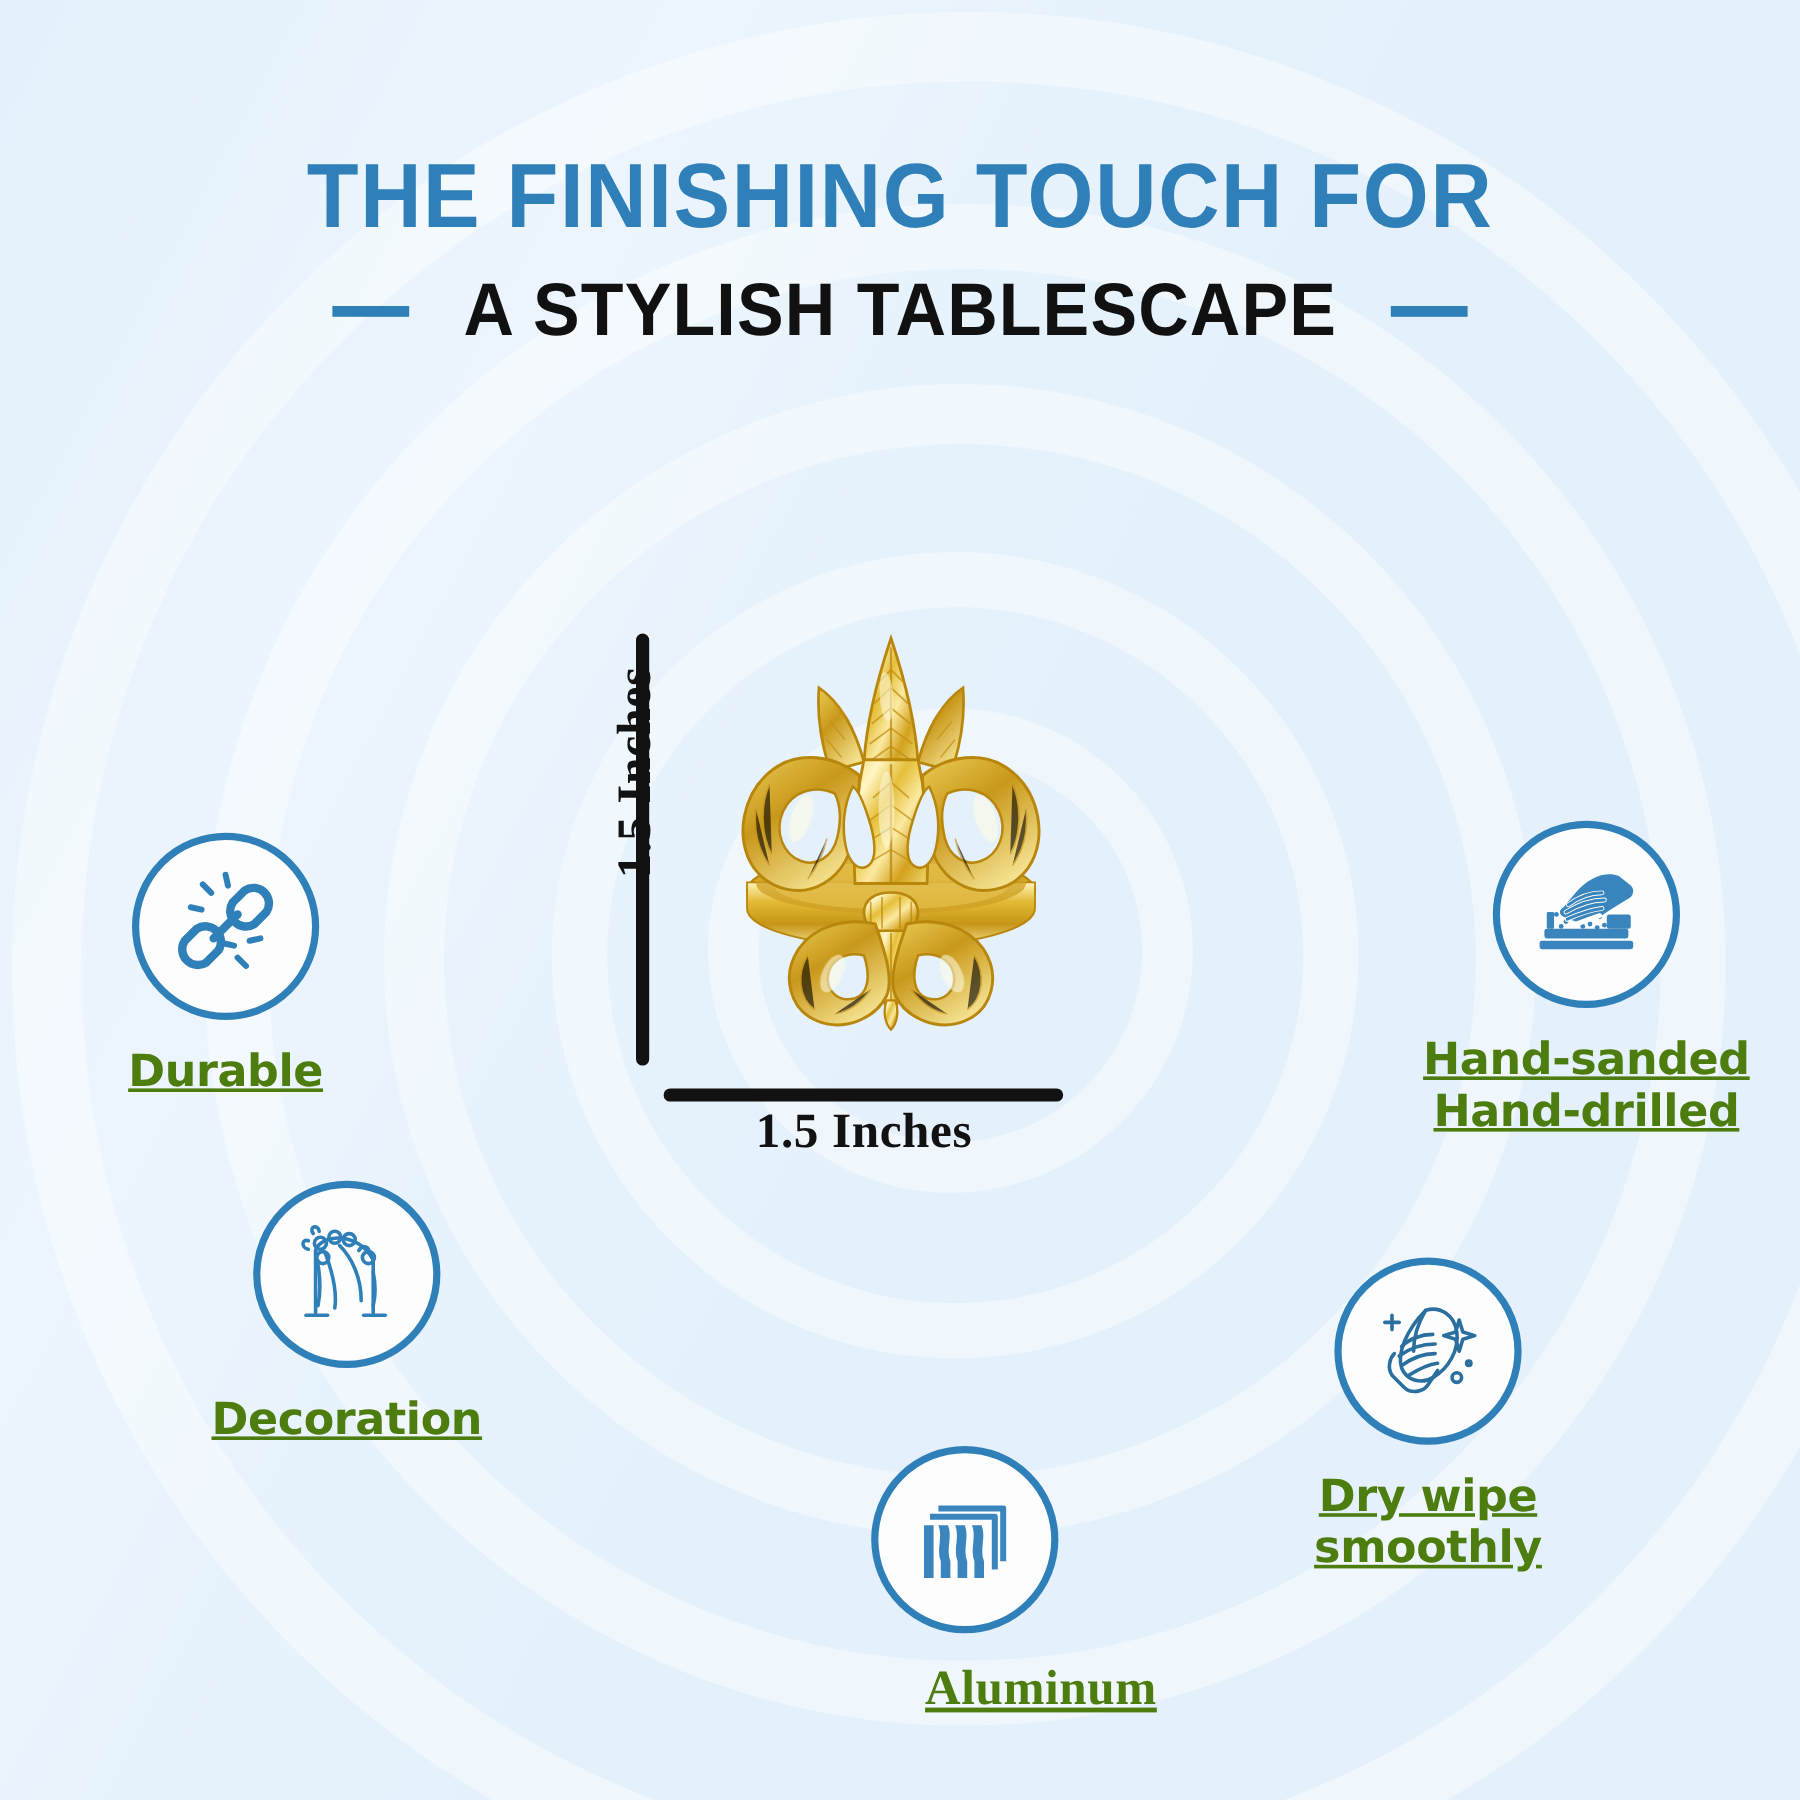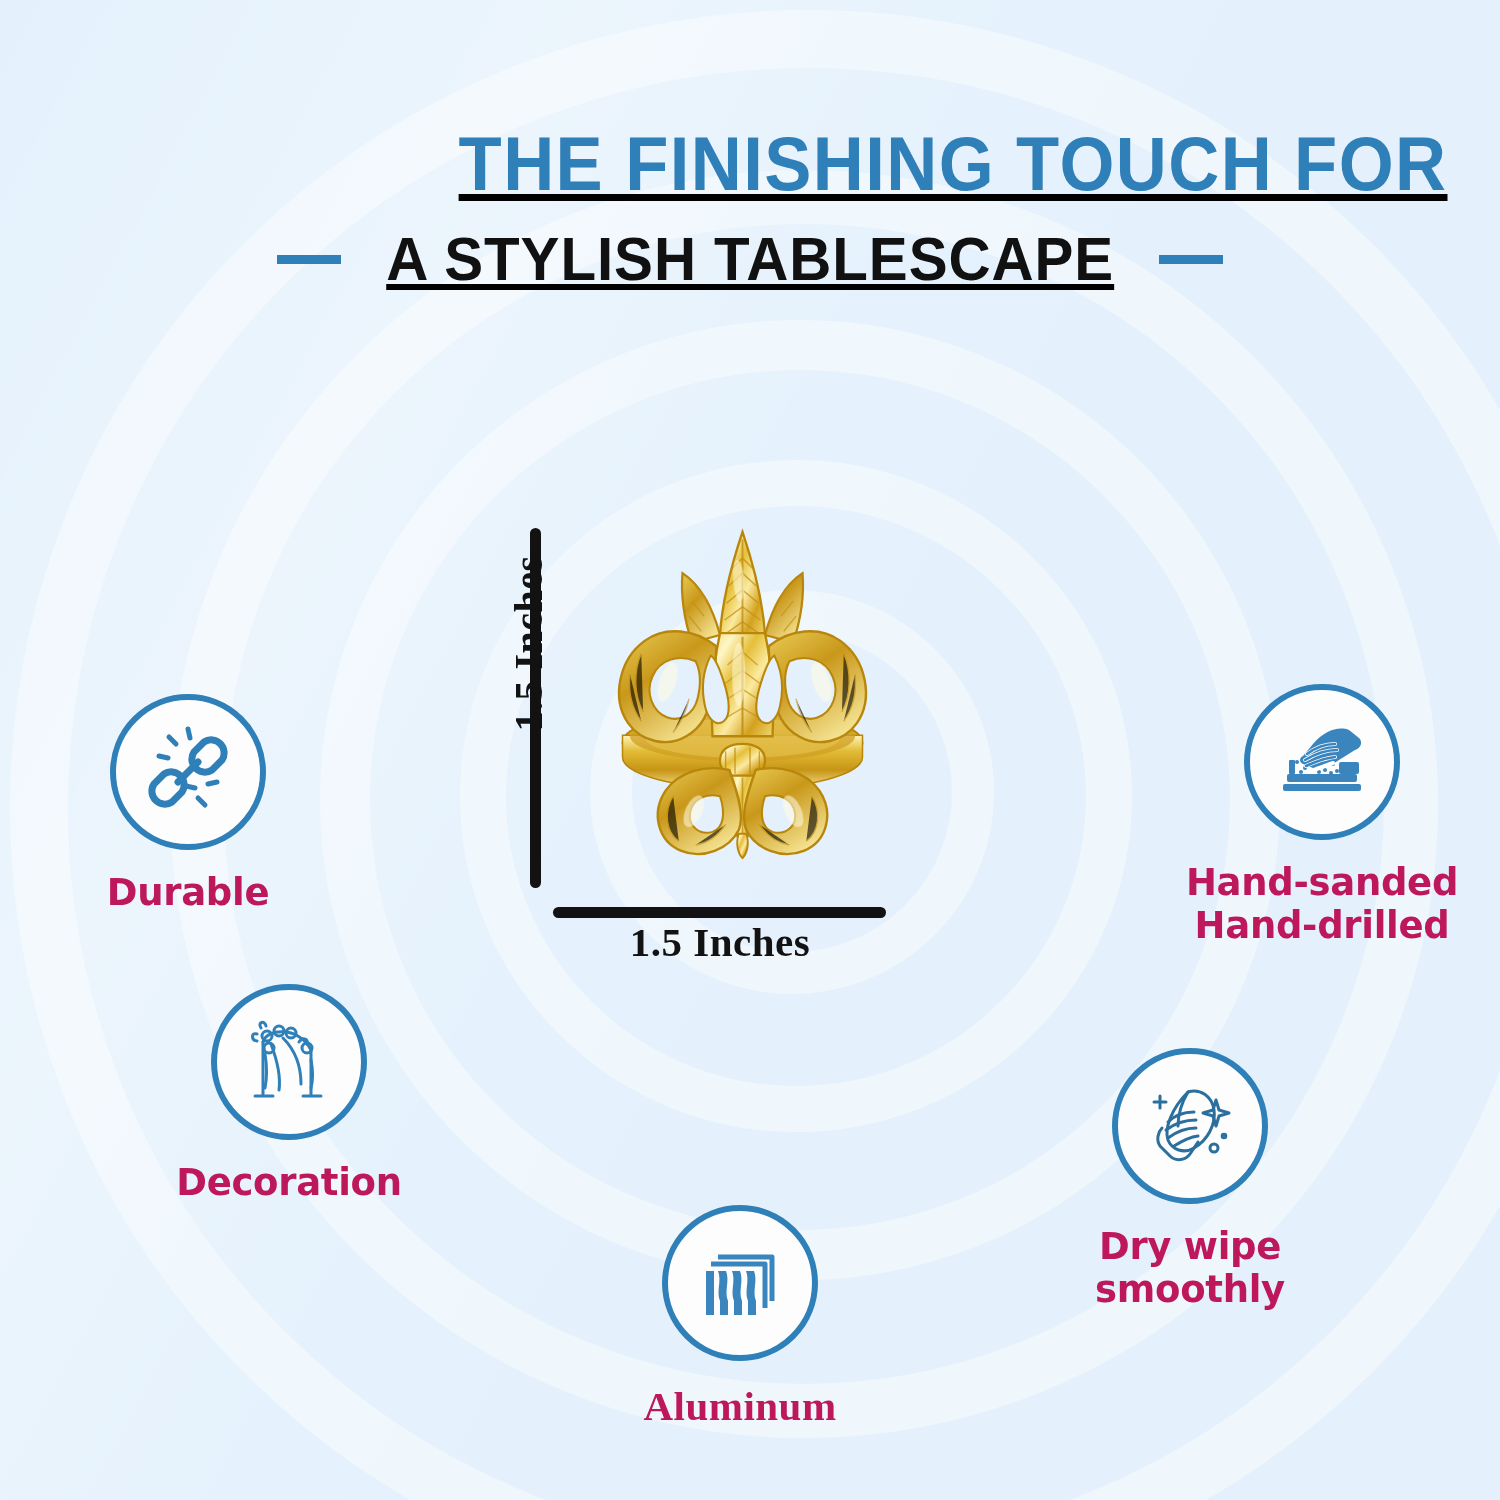--- a/index.html
+++ b/index.html
@@ -42,22 +42,21 @@
        rgba(255,255,255,0.05) 44%,
        rgba(255,255,255,0.00) 60%);
   }
 
   
   .headline-wrap {
     position: absolute;
     top: 126px;
     left: 0;
     width: 1500px;
-    text-align: right;
-    text-decoration: underline;
+    text-align: center;
   }
   .headline {
     font-family: "Liberation Sans Narrow", "Liberation Sans", sans-serif;
     font-size: 76px;
     font-weight: bold;
     letter-spacing: 1.5px;
     color: #2f7fb8;
     line-height: 1.0;
     transform: scaleX(0.93);
     transform-origin: center;
@@ -163,33 +162,34 @@
     display: flex;
     align-items: center;
     justify-content: center;
   }
   .badge svg { display: block; }
   .feature-label {
     margin-top: 22px;
     font-family: "DejaVu Sans", sans-serif;
     font-size: 37px;
     font-weight: bold;
-    color: #be185d;
+    color: #4d7c0f;
     line-height: 1.15;
     letter-spacing: -0.3px;
+    text-decoration: underline;
   }
   .feature-label.serif {
     font-family: "Liberation Serif", serif;
     font-size: 41px;
     letter-spacing: 0.5px;
   }
 
   .f-durable   { left: 28px;   top: 694px; }
   .f-decor     { left: 129px;  top: 984px; }
-  .f-aluminum  { left: 580px;  top: 1205px; }
+  .f-aluminum  { left: 644px;  top: 1205px; text-align: right; }
   .f-hand      { left: 1152px; top: 684px; width: 340px; }
   .f-drywipe   { left: 1030px; top: 1048px; width: 320px; }
 </style>
 </head>
 <body>
 
 <div id="canvas">
 
   <div class="bg-rings">
     <div class="ring" style="left:590px;top:590px;width:320px;height:320px;border-width:42px;"></div>

